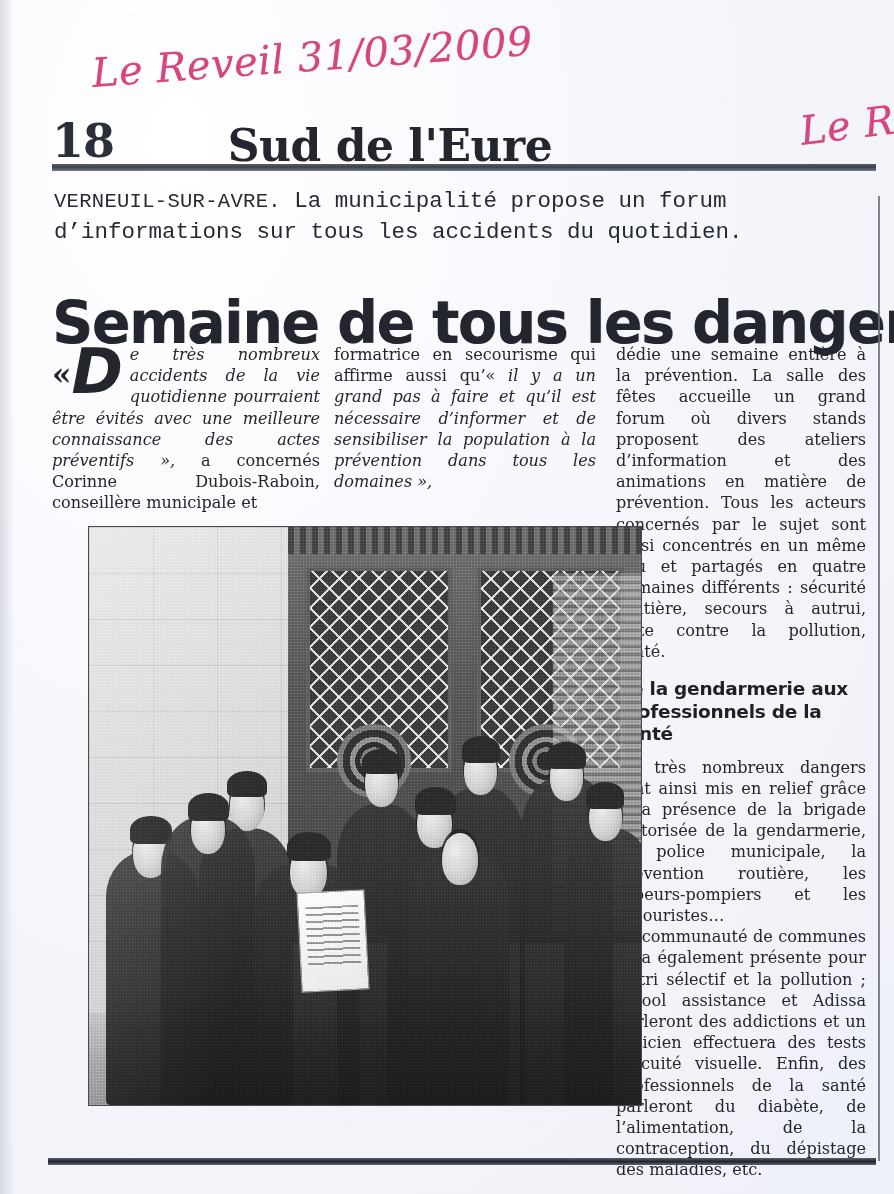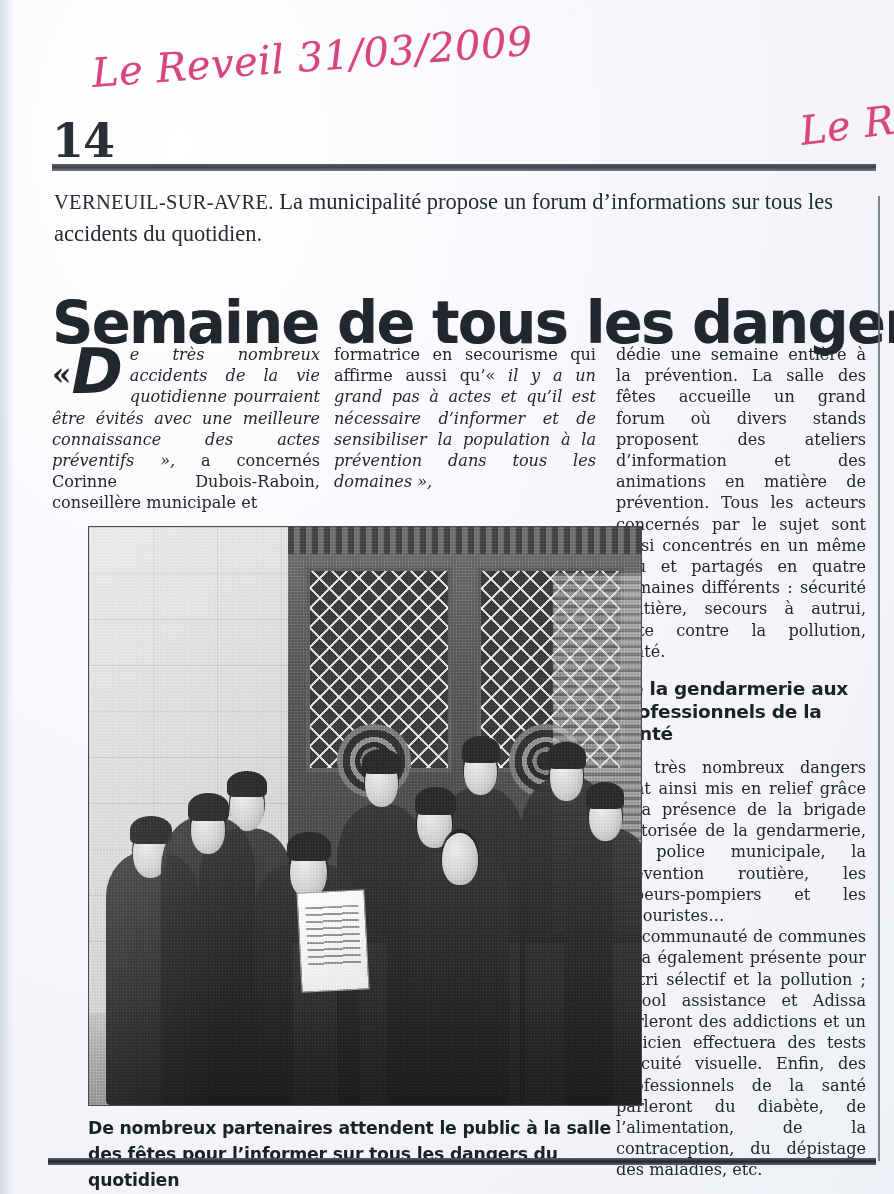--- a/index.html
+++ b/index.html
@@ -97,21 +97,21 @@
     background: linear-gradient(180deg,#4b4f59 0%, #2d313a 45%, #6b7080 100%);
     opacity: .92;
     z-index: 5;
   }
 
   
   #standfirst {
     position: absolute;
     left: 54px; top: 186px;
     width: 812px;
-    font-family: Liberation Serif, serif;
+    font-family: Liberation Mono, monospace;
     font-size: 22.5px;
     line-height: 31px;
     color: #262a33;
   }
   #standfirst .locality {
     font-variant: small-caps;
     text-transform: uppercase;
     font-size: 20.5px;
     letter-spacing: .3px;
   }
@@ -350,38 +350,39 @@
 <body>
 
 <div id="page">
 
   <div id="left-edge-shadow"></div>
 
   <div class="handwriting" id="hand-main">Le Reveil 31/03/2009</div>
   <div class="handwriting" id="hand-right">Le R</div>
 
   <div id="masthead">
-    <div id="page-number">14</div>
+    <div id="page-number">18</div>
+    <div id="section-title">Sud de l'Eure</div>
   </div>
   <div id="masthead-rule"></div>
 
   <div id="standfirst">
     <span class="locality">VERNEUIL-SUR-AVRE.</span><span> La municipalité propose un forum d’informations sur tous les accidents du quotidien.</span>
   </div>
 
   <h1 id="headline">Semaine de tous les dangers</h1>
 
   <div class="col" id="col1">
     <p class="body-text">
       <span id="dropcap-wrap"><span id="guillemet">«</span><span id="dropcap">D</span></span><span class="quote">e très nombreux accidents de la vie quotidienne pourraient être évités avec une meilleure connaissance des actes préventifs »,</span><span> a concernés Corinne Dubois-Raboin, conseillère municipale et</span>
     </p>
   </div>
 
   <div class="col" id="col2">
-    <p class="body-text"><span>formatrice en secourisme qui affirme aussi qu’« </span><span class="quote">il y a un grand pas à actes et qu’il est nécessaire d’informer et de sensibiliser la population à la prévention dans tous les domaines »,</span></p>
+    <p class="body-text"><span>formatrice en secourisme qui affirme aussi qu’« </span><span class="quote">il y a un grand pas à faire et qu’il est nécessaire d’informer et de sensibiliser la population à la prévention dans tous les domaines »,</span></p>
   </div>
 
   <div class="col" id="col3">
     <p class="body-text">dédie une semaine entière à la prévention. La salle des fêtes accueille un grand forum où divers stands proposent des ateliers d’information et des animations en matière de prévention. Tous les acteurs concernés par le sujet sont ainsi concentrés en un même lieu et partagés en quatre domaines différents : sécurité routière, secours à autrui, lutte contre la pollution, santé.</p>
     <h2 id="subhead">De la gendarmerie aux professionnels de la santé</h2>
     <p class="body-text">De très nombreux dangers sont ainsi mis en relief grâce à la présence de la brigade motorisée de la gendarmerie, la police municipale, la prévention routière, les sapeurs-pompiers et les secouristes…</p>
     <p class="body-text">La communauté de communes sera également présente pour le tri sélectif et la pollution ; Alcool assistance et Adissa parleront des addictions et un opticien effectuera des tests d’acuité visuelle. Enfin, des professionnels de la santé parleront du diabète, de l’alimentation, de la contraception, du dépistage des maladies, etc.</p>
     <div id="info-block">A la salle des fêtes, jusqu’au samedi 4 avril. Ouvert au public du lundi au vendredi de 9 h à 16 h et le samedi de 9 h à 12 h. L’accès aux stands et aux animations est gratuit.</div>
   </div>
 
@@ -436,19 +437,18 @@
       <div class="hair" style="left:35.8%; top:52.8%; width:8%; height:5%;"></div>
 
       <div class="person" style="left:58%;  width:18%; height:44%;"></div>
       <div class="head" style="left:64%;  top:53%; width:6.4%; height:9%;"></div>
 
       <div class="leaflet" style="left:38%; top:63%; width:12%; height:17%;"></div>
 
       <div class="halftone"></div>
       <div class="scanfade"></div>
     </div>
-    <figcaption id="photo-caption">De nombreux partenaires attendent le public à la salle des fêtes pour l’informer sur tous les dangers du quotidien</figcaption>
   </figure>
 
   <div id="right-rule"></div>
   <div id="bottom-rule"></div>
 
 </div>
 
 </body></html>

